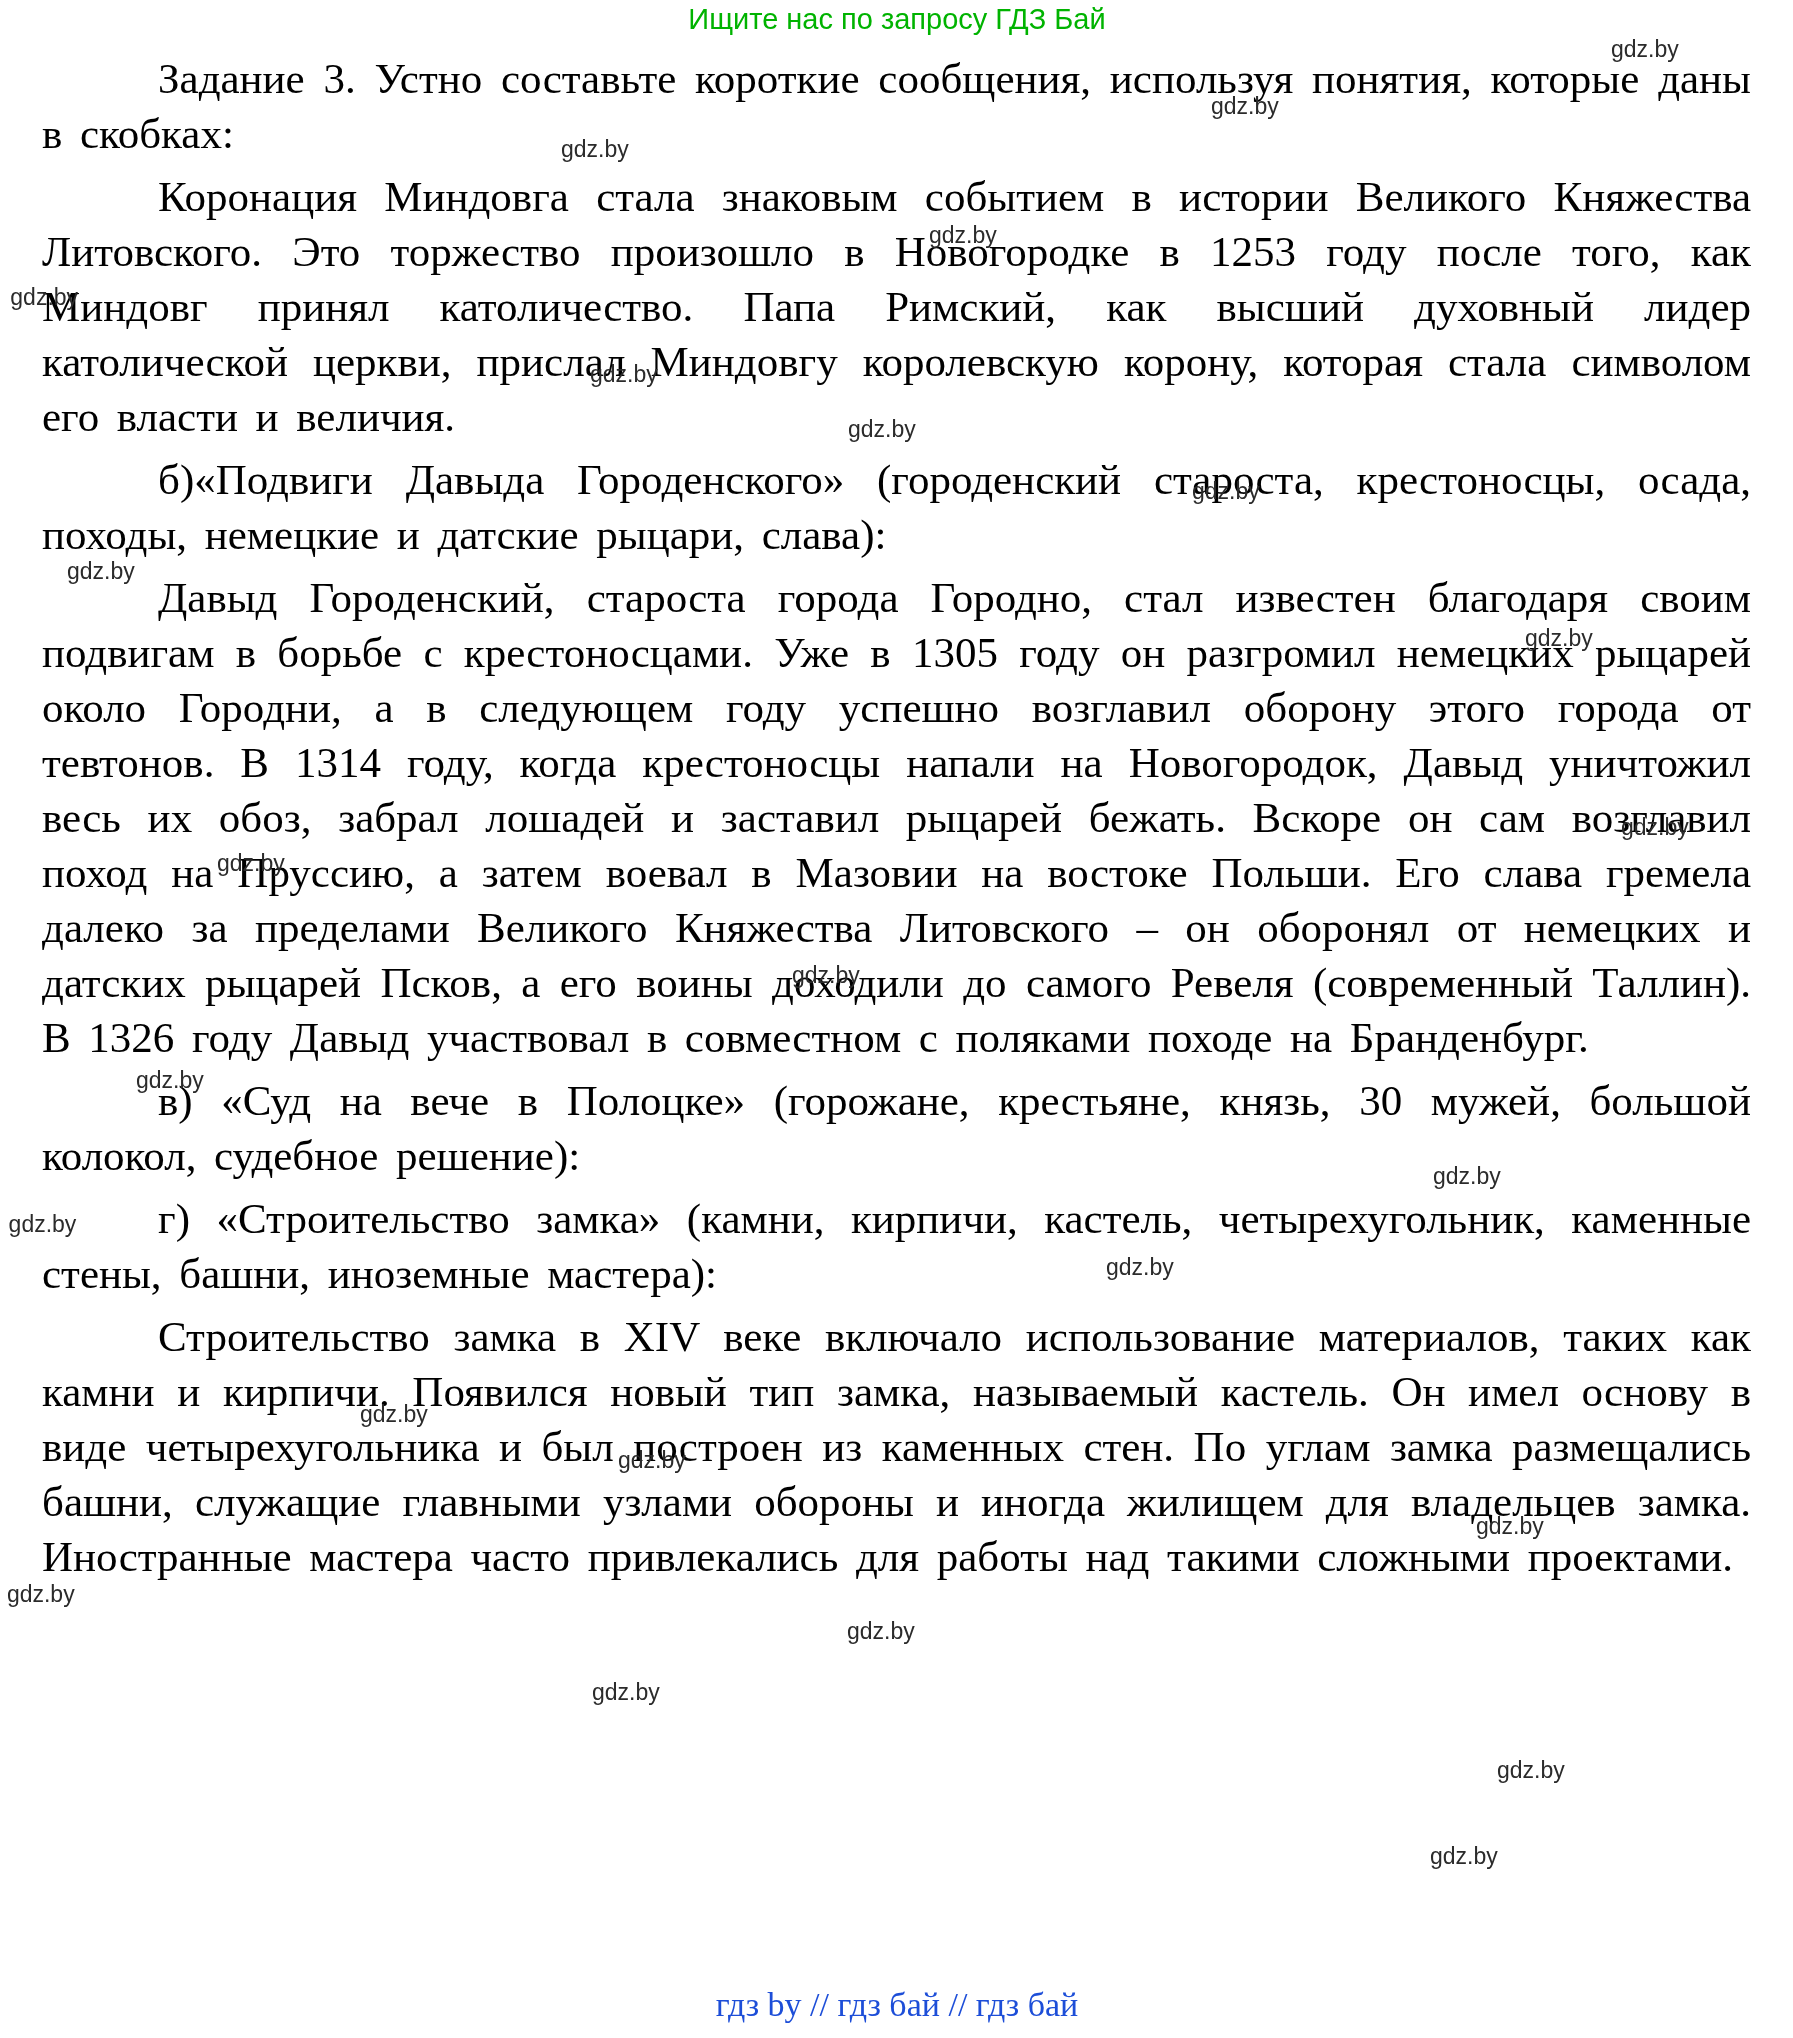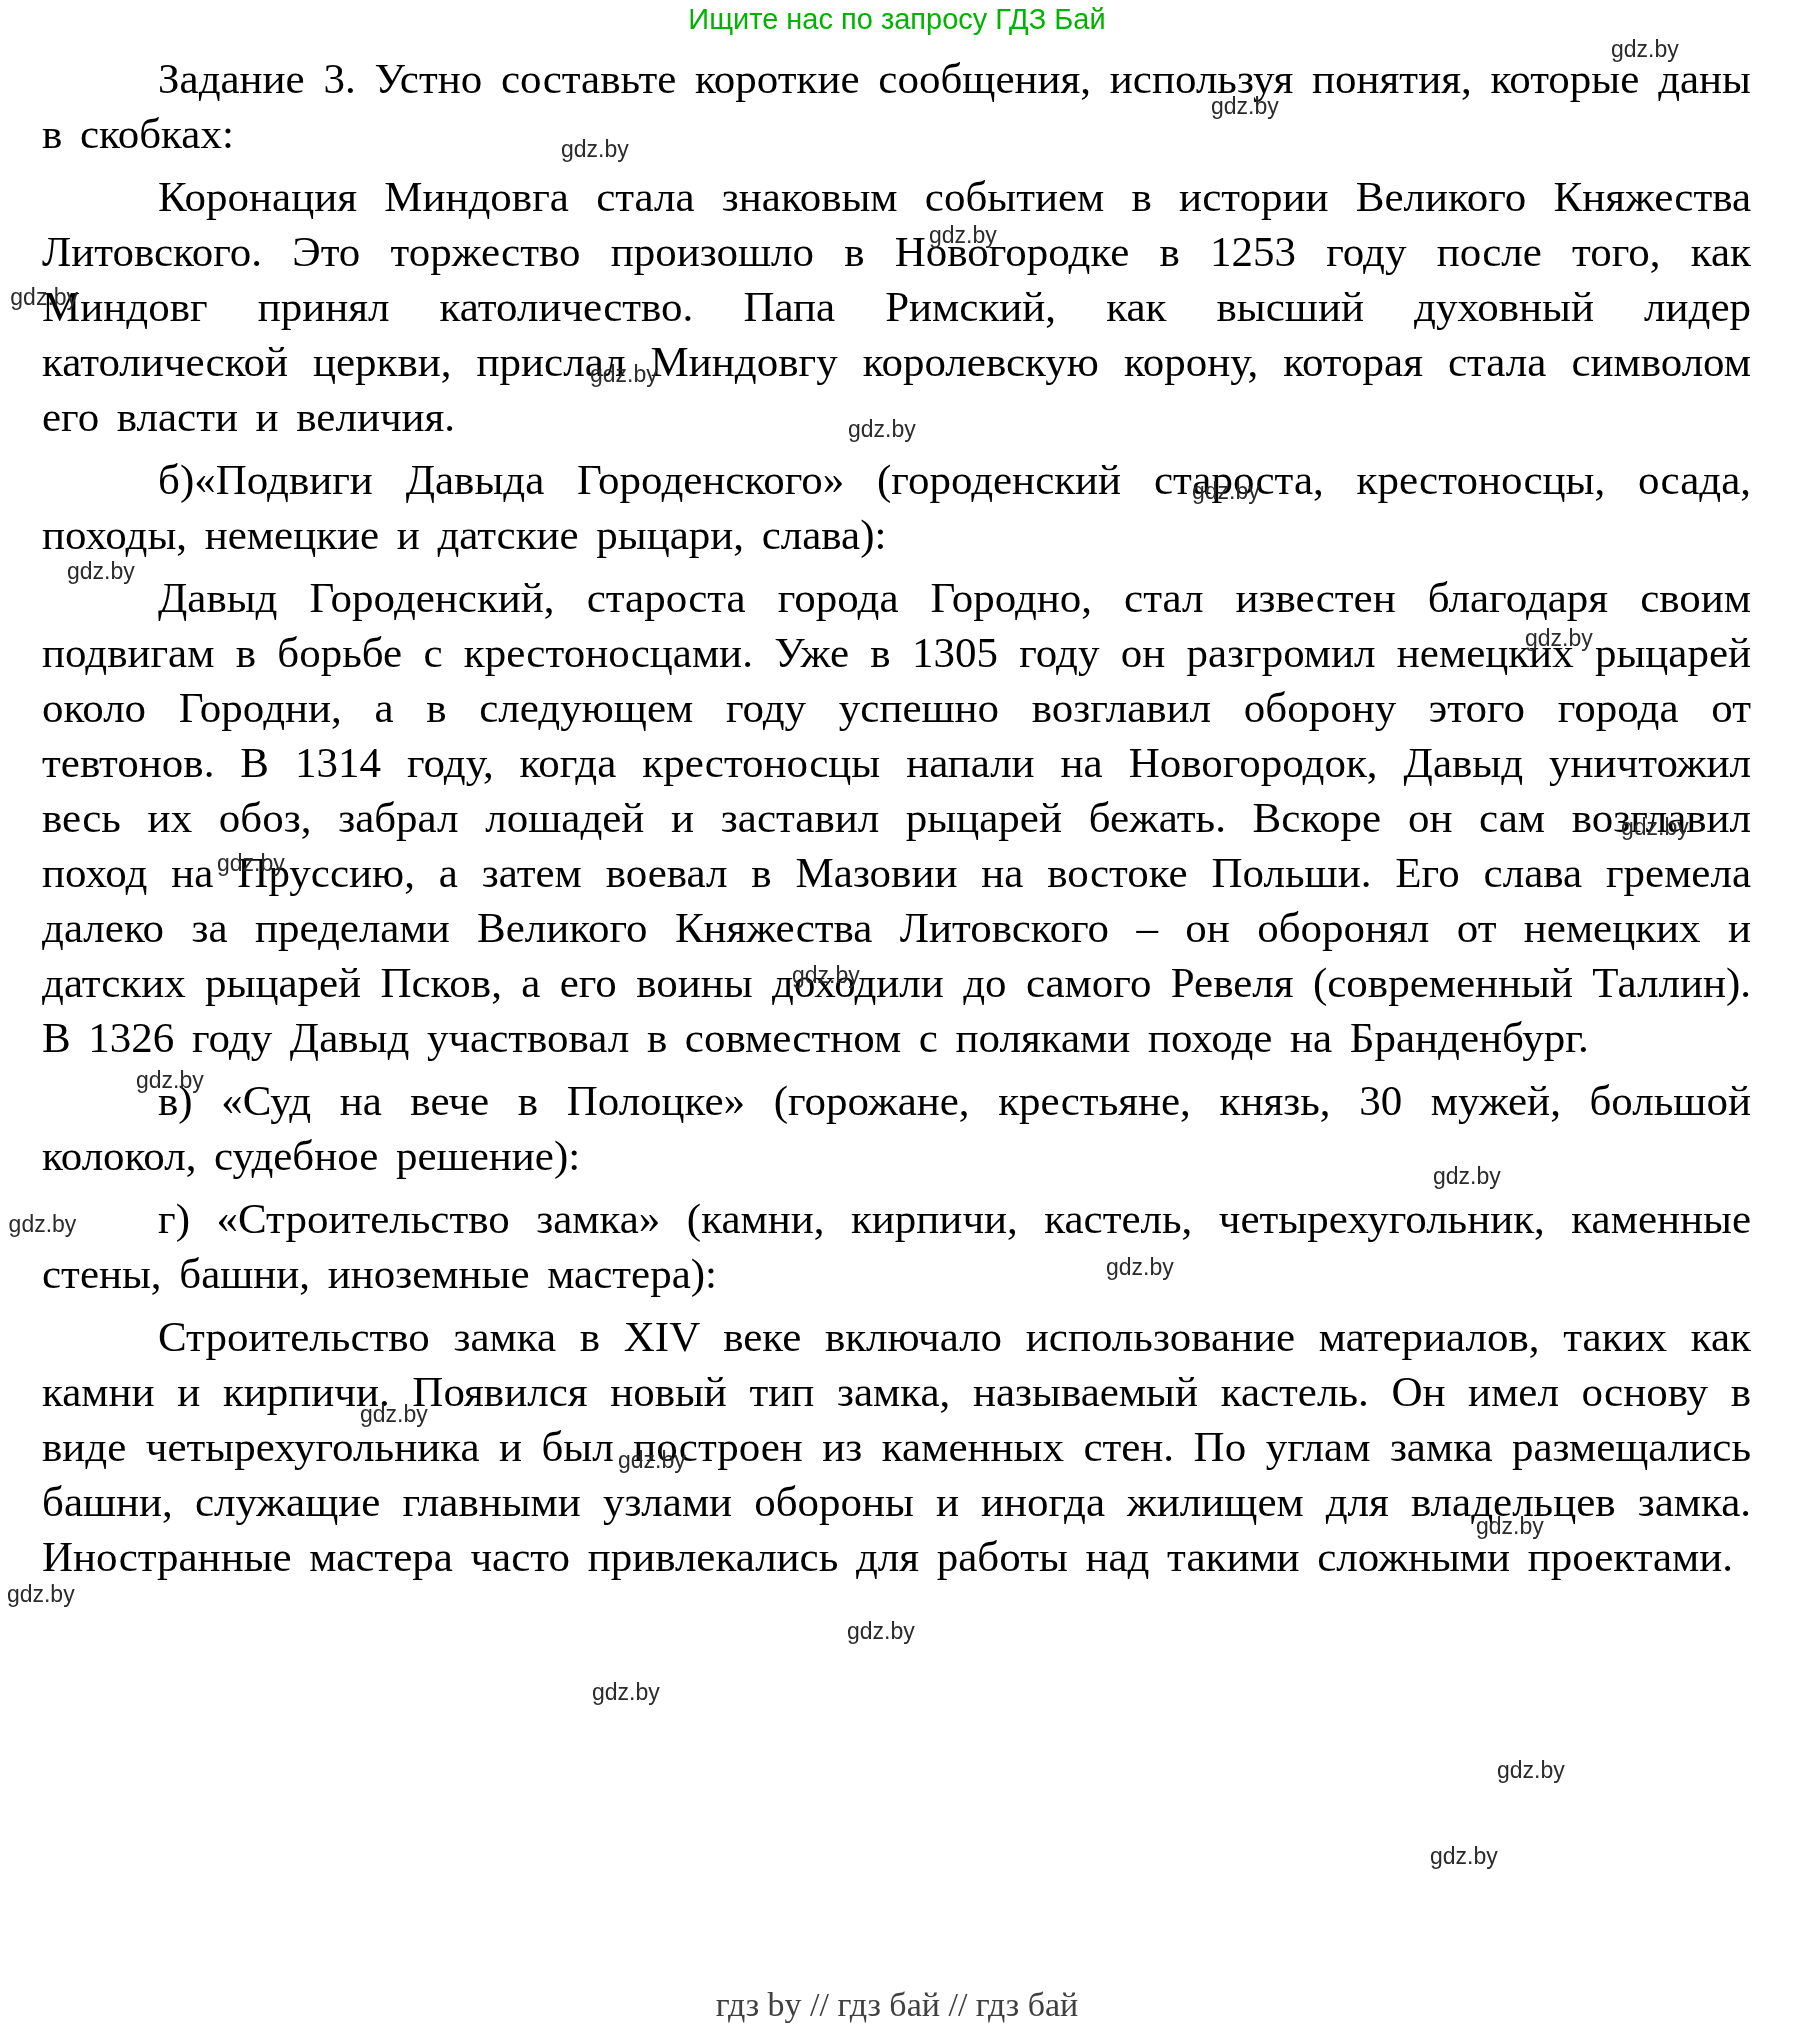--- a/index.html
+++ b/index.html
@@ -86,16 +86,16 @@
       <span class="wm" style="left: 360px; top: 1401px; color: rgb(43, 43, 43);">gdz.by</span>
       <span class="wm" style="left: 618px; top: 1447px; color: rgb(43, 43, 43);">gdz.by</span>
       <span class="wm" style="left: 1476px; top: 1513px; color: rgb(43, 43, 43);">gdz.by</span>
       <span class="wm" style="left: 6.9px; top: 1581px; color: rgb(43, 43, 43);">gdz.by</span>
       <span class="wm" style="left: 847px; top: 1618px; color: rgb(43, 43, 43);">gdz.by</span>
       <span class="wm" style="left: 592px; top: 1679px; color: rgb(43, 43, 43);">gdz.by</span>
       <span class="wm" style="left: 1497px; top: 1757px; color: rgb(43, 43, 43);">gdz.by</span>
       <span class="wm" style="left: 1430px; top: 1843px; color: rgb(43, 43, 43);">gdz.by</span>
     </div>
 
-  <div class="footer" style="color: #404040;">гдз by  //  гдз бай  //  гдз бай</div>
+  <div class="footer" style="color: #1d4ed8;">гдз by  //  гдз бай  //  гдз бай</div>
 
 </div>
 
 
 </body></html>

